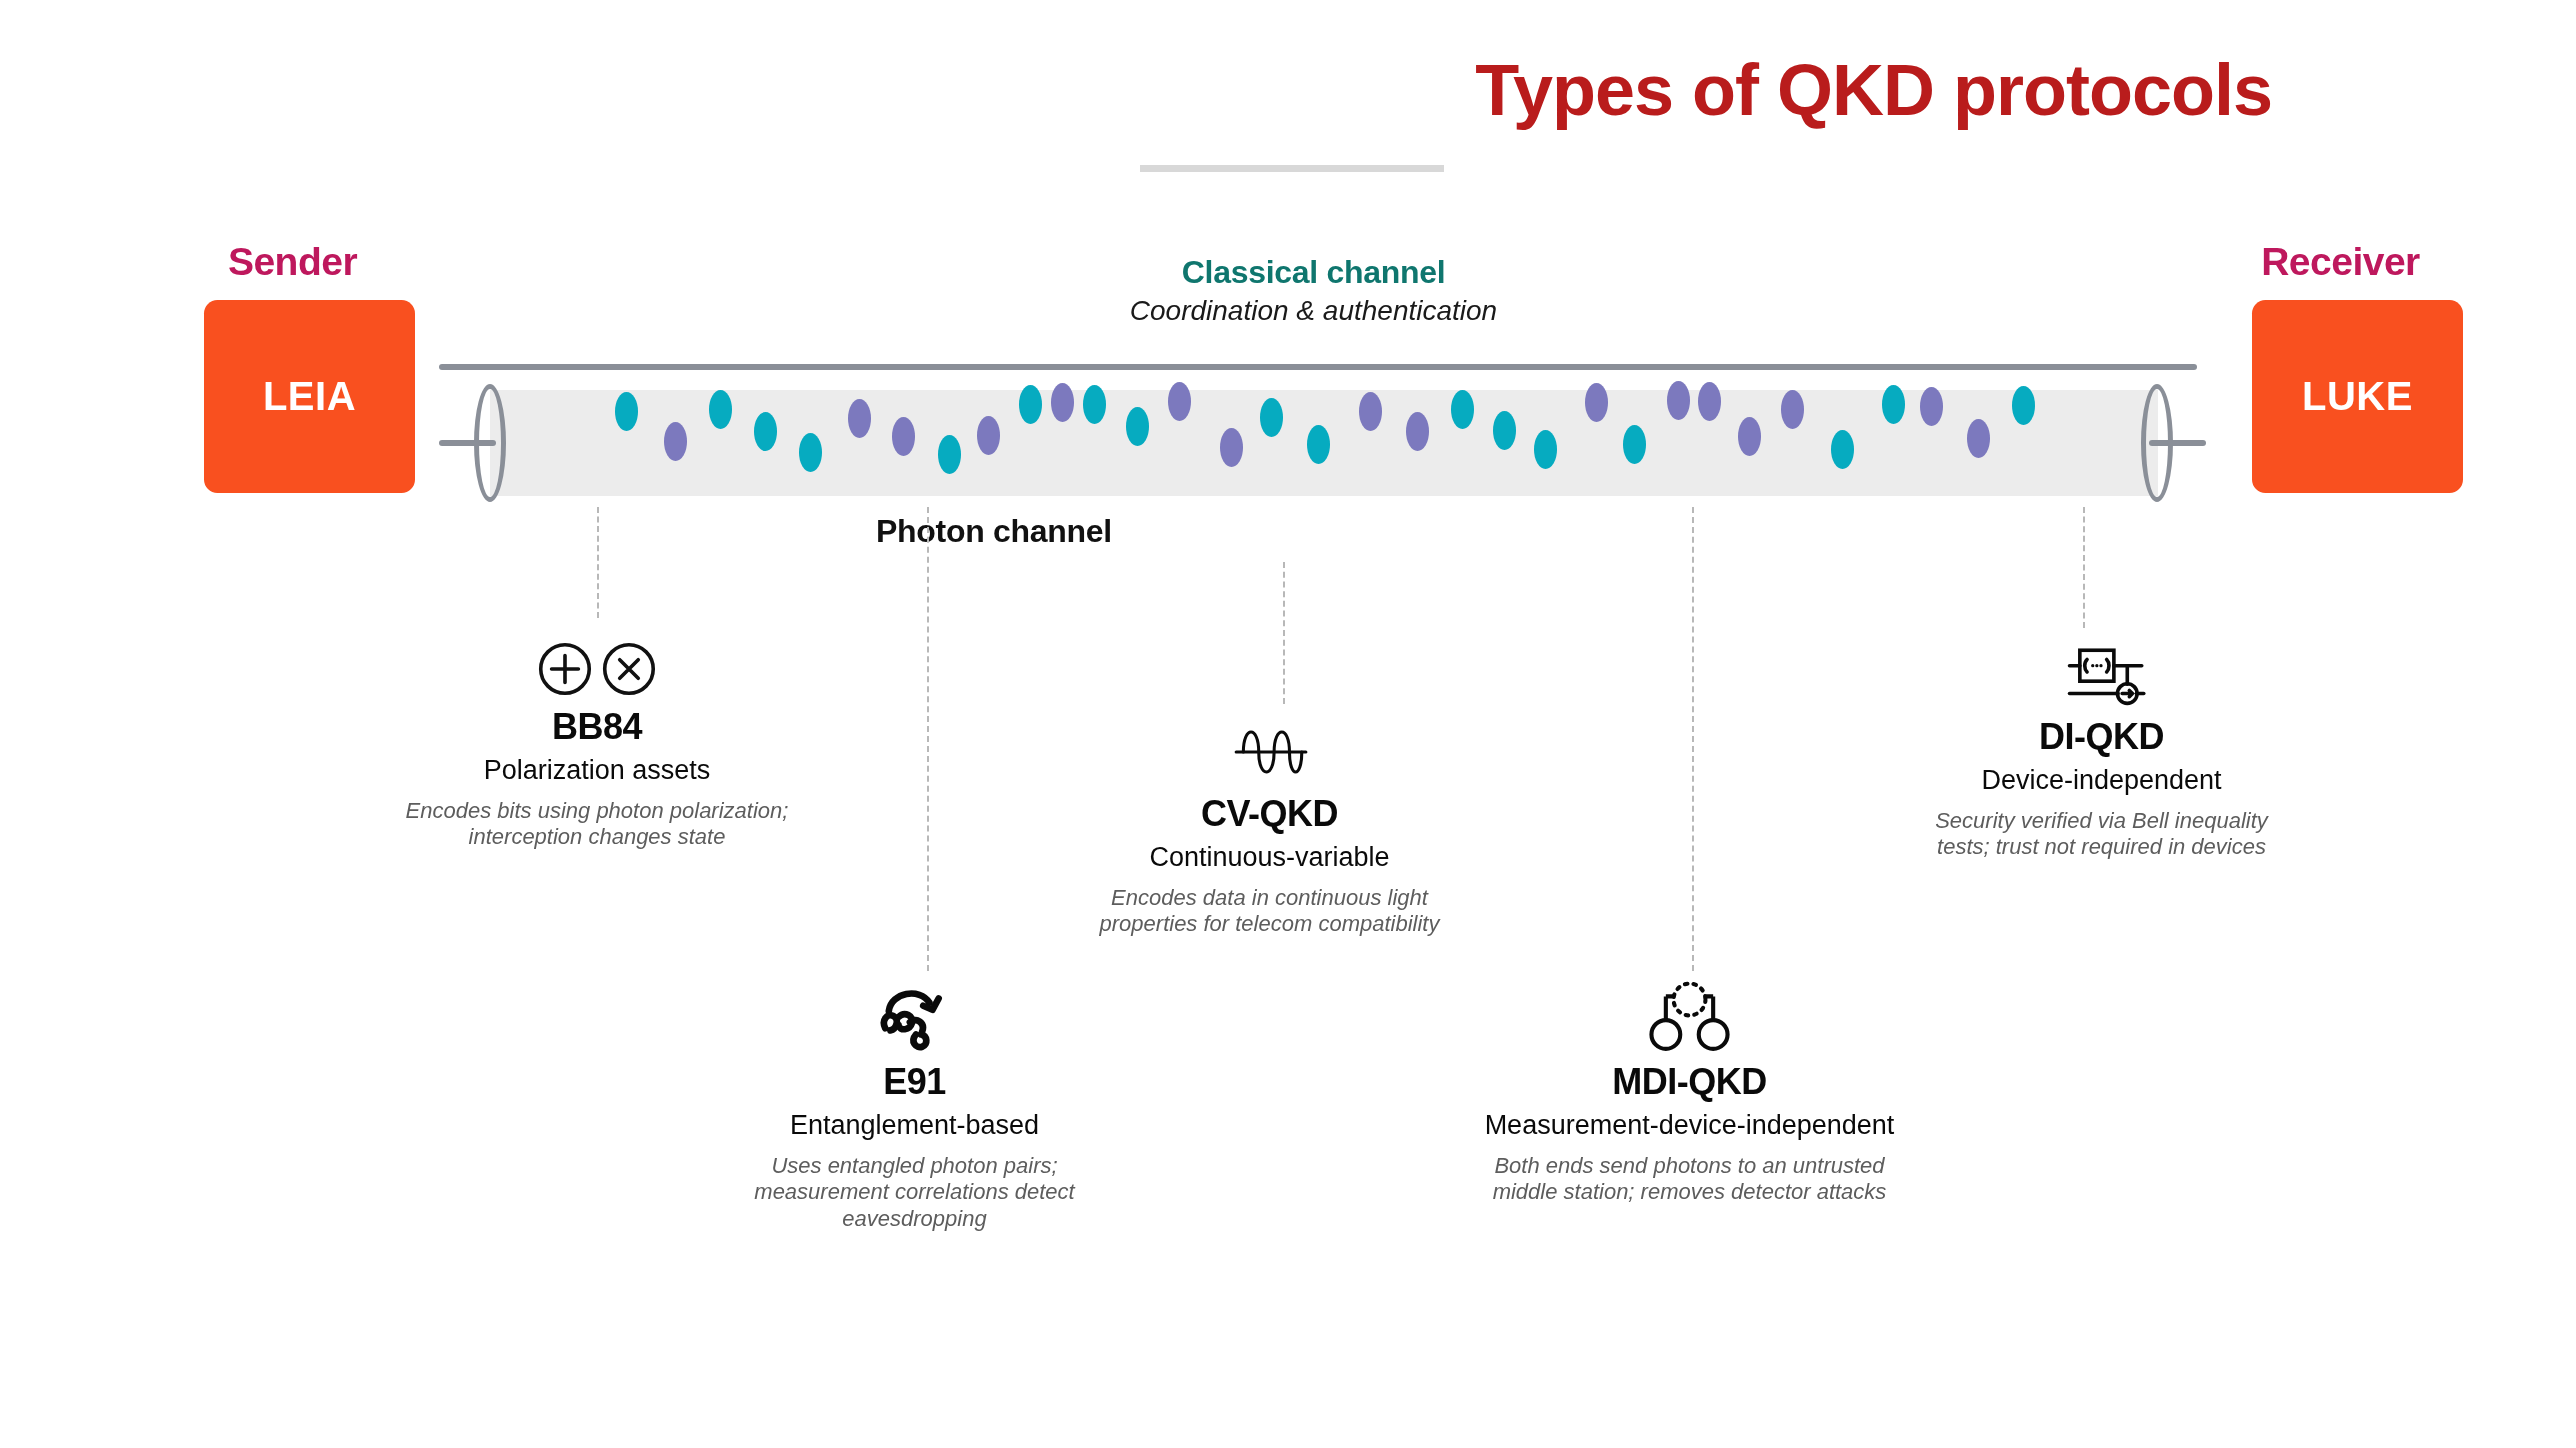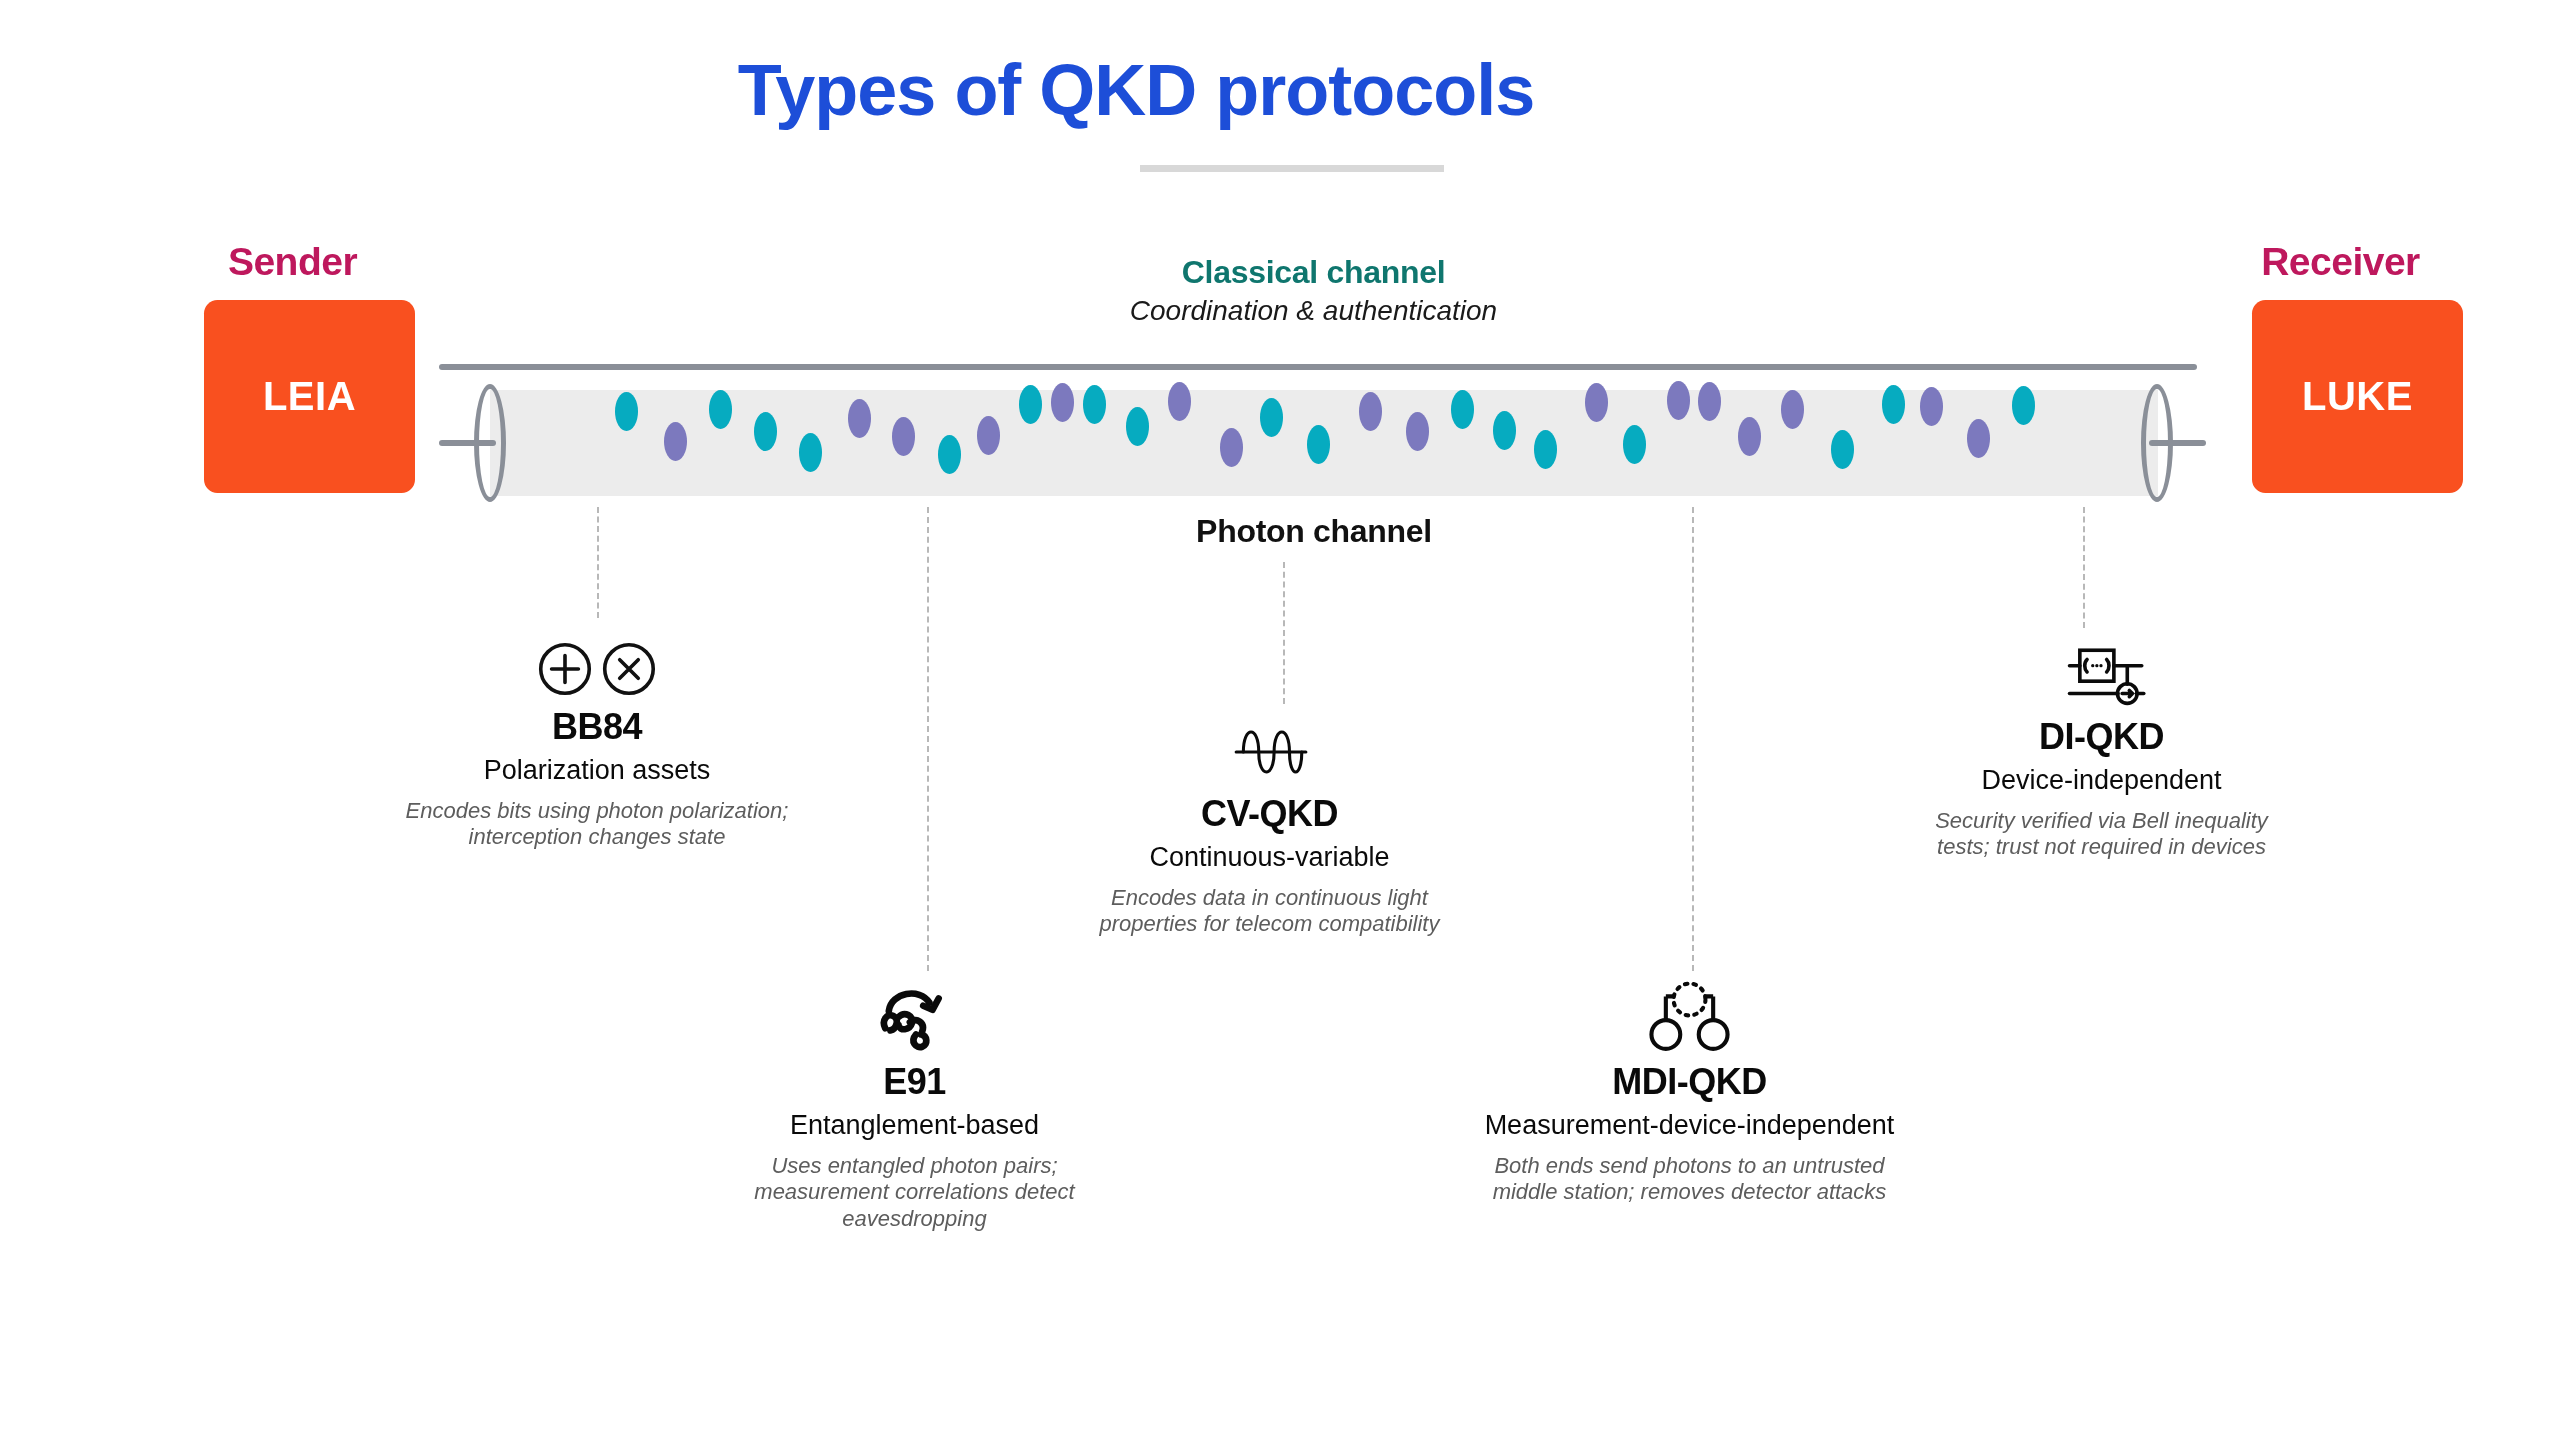--- a/index.html
+++ b/index.html
@@ -9,25 +9,25 @@
     font-family:"Liberation Sans", sans-serif;
     position:relative;
     overflow:hidden;
     -webkit-font-smoothing:antialiased;
   }
   .stage{position:absolute;left:0;top:0;width:2576px;height:1449px;}
 
   
   #title{
     position:absolute;left:0;top:54px;width:2272px;
-    text-align:center;
+    text-align:right;
     font-size:72px;
     font-weight:700;
     letter-spacing:-1px;
-    color:#1d4ed8;
+    color:#b91c1c;
     line-height:1;
   }
   #title-rule{
     position:absolute;left:1140px;top:165px;
     width:304px;height:7.2px;background:#d8d8d8;
   }
 
   
   .endpoint-wrap{position:absolute;}
   .endpoint-label{
@@ -65,21 +65,21 @@
     border:5.7px solid #8a8f98;border-radius:50%;
     background:transparent;box-sizing:border-box;
   }
   #lens-left{left:474px;}
   #lens-right{left:2141px;}
   .lens-stub{position:absolute;top:440px;height:6.2px;background:#8a8f98;border-radius:3.1px;}
   #lens-stub-left{left:439px;width:57px;}
   #lens-stub-right{left:2149px;width:57px;}
 
   #photon-label{
-    position:absolute;left:876px;top:513px;width:876px;text-align:center;
+    position:absolute;left:876px;top:513px;width:876px;
     font-size:32px;font-weight:700;color:#111;letter-spacing:-0.3px;
   }
 
   .photon{position:absolute;border-radius:50%;}
 
   
   .connector{
     position:absolute;width:0;
     border-left:2.1px dashed #b8b8b8;
   }

